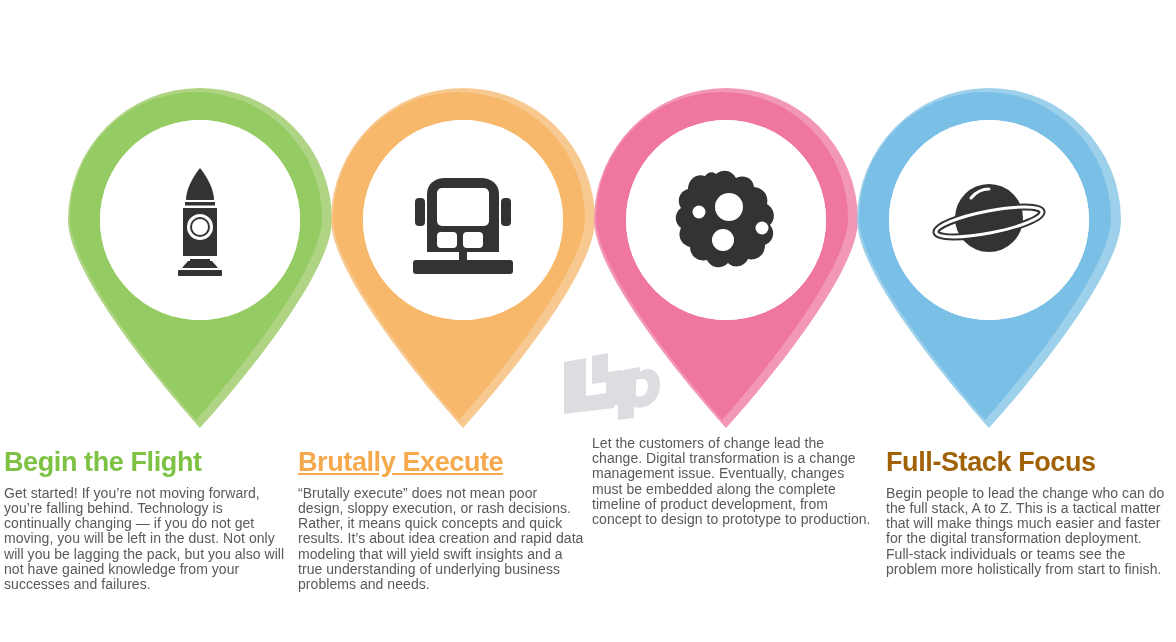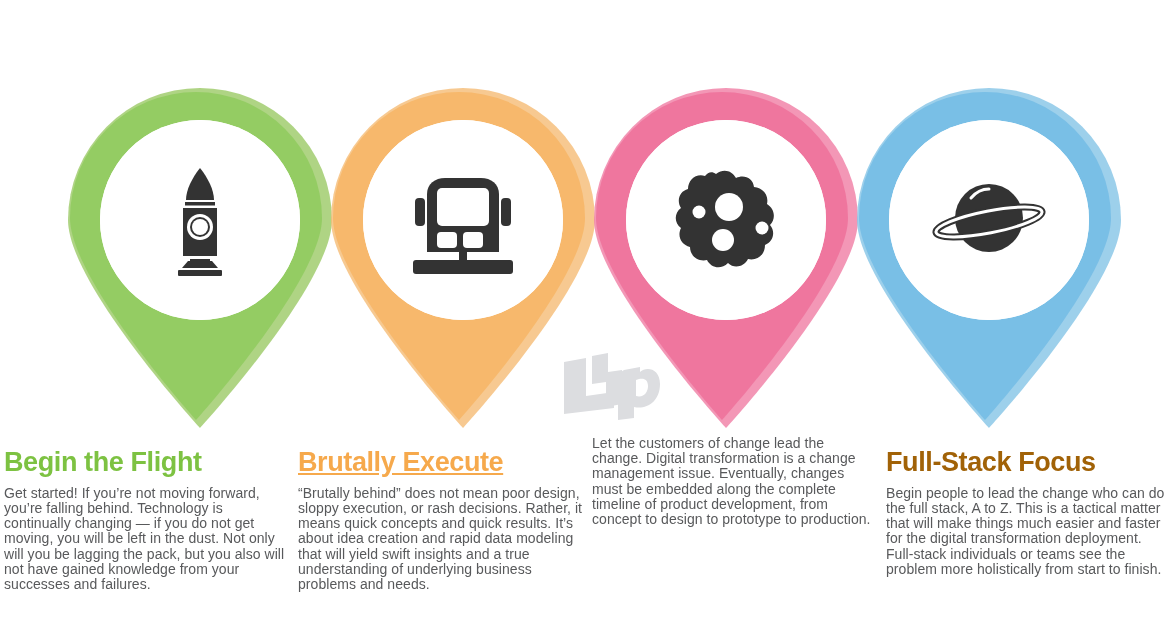--- a/index.html
+++ b/index.html
@@ -241,21 +241,21 @@
 
   <div class="columns">
 
     <div class="column">
       <h2 class="col-title c-green">Begin the Flight</h2>
       <p class="col-body">Get started! If you’re not moving forward, you’re falling behind. Technology is continually changing — if you do not get moving, you will be left in the dust. Not only will you be lagging the pack, but you also will not have gained knowledge from your successes and failures.</p>
     </div>
 
     <div class="column">
       <h2 class="col-title c-orange">Brutally Execute</h2>
-      <p class="col-body">“Brutally behind” does not mean poor design, sloppy execution, or rash decisions. Rather, it means quick concepts and quick results. It’s about idea creation and rapid data modeling that will yield swift insights and a true understanding of underlying business problems and needs.</p>
+      <p class="col-body">“Brutally execute” does not mean poor design, sloppy execution, or rash decisions. Rather, it means quick concepts and quick results. It’s about idea creation and rapid data modeling that will yield swift insights and a true understanding of underlying business problems and needs.</p>
     </div>
 
     <div class="column">
       <p class="col-body">Let the customers of change lead the change. Digital transformation is a change management issue. Eventually, changes must be embedded along the complete timeline of product development, from concept to design to prototype to production.</p>
     </div>
 
     <div class="column">
       <h2 class="col-title c-blue">Full-Stack Focus</h2>
       <p class="col-body">Begin people to lead the change who can do the full stack, A to Z. This is a tactical matter that will make things much easier and faster for the digital transformation deployment. Full-stack individuals or teams see the problem more holistically from start to finish.</p>
     </div>

